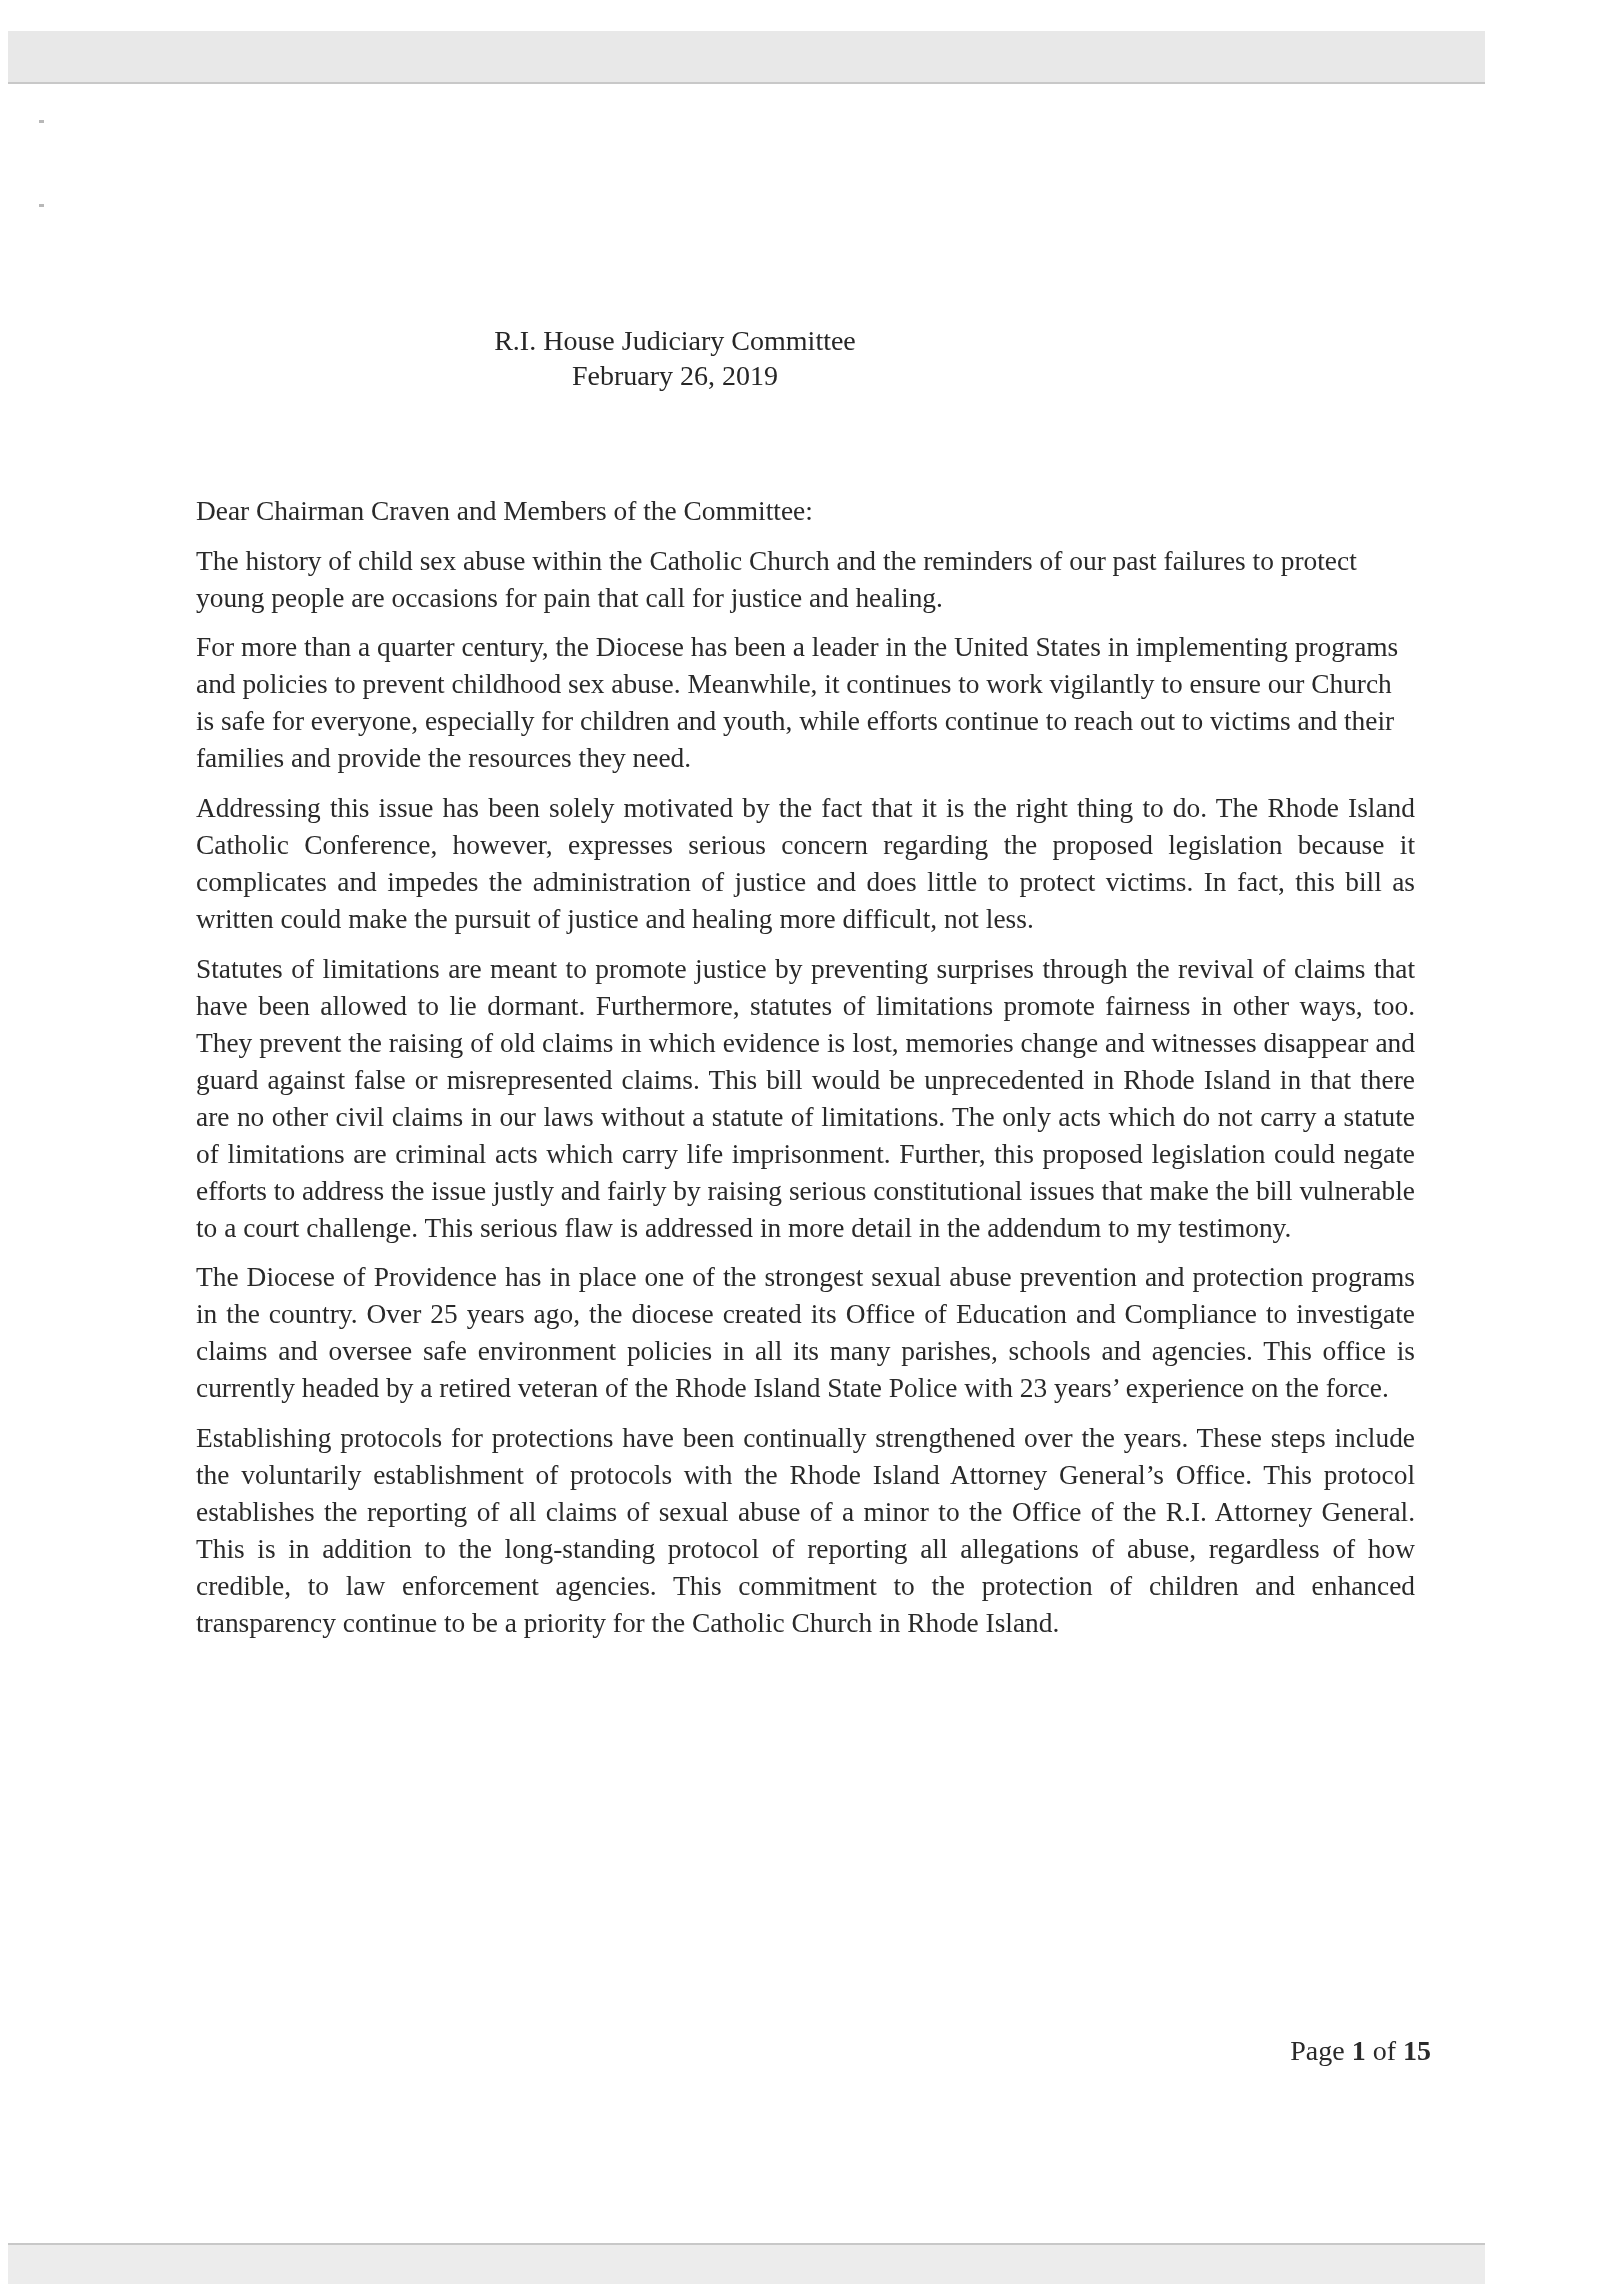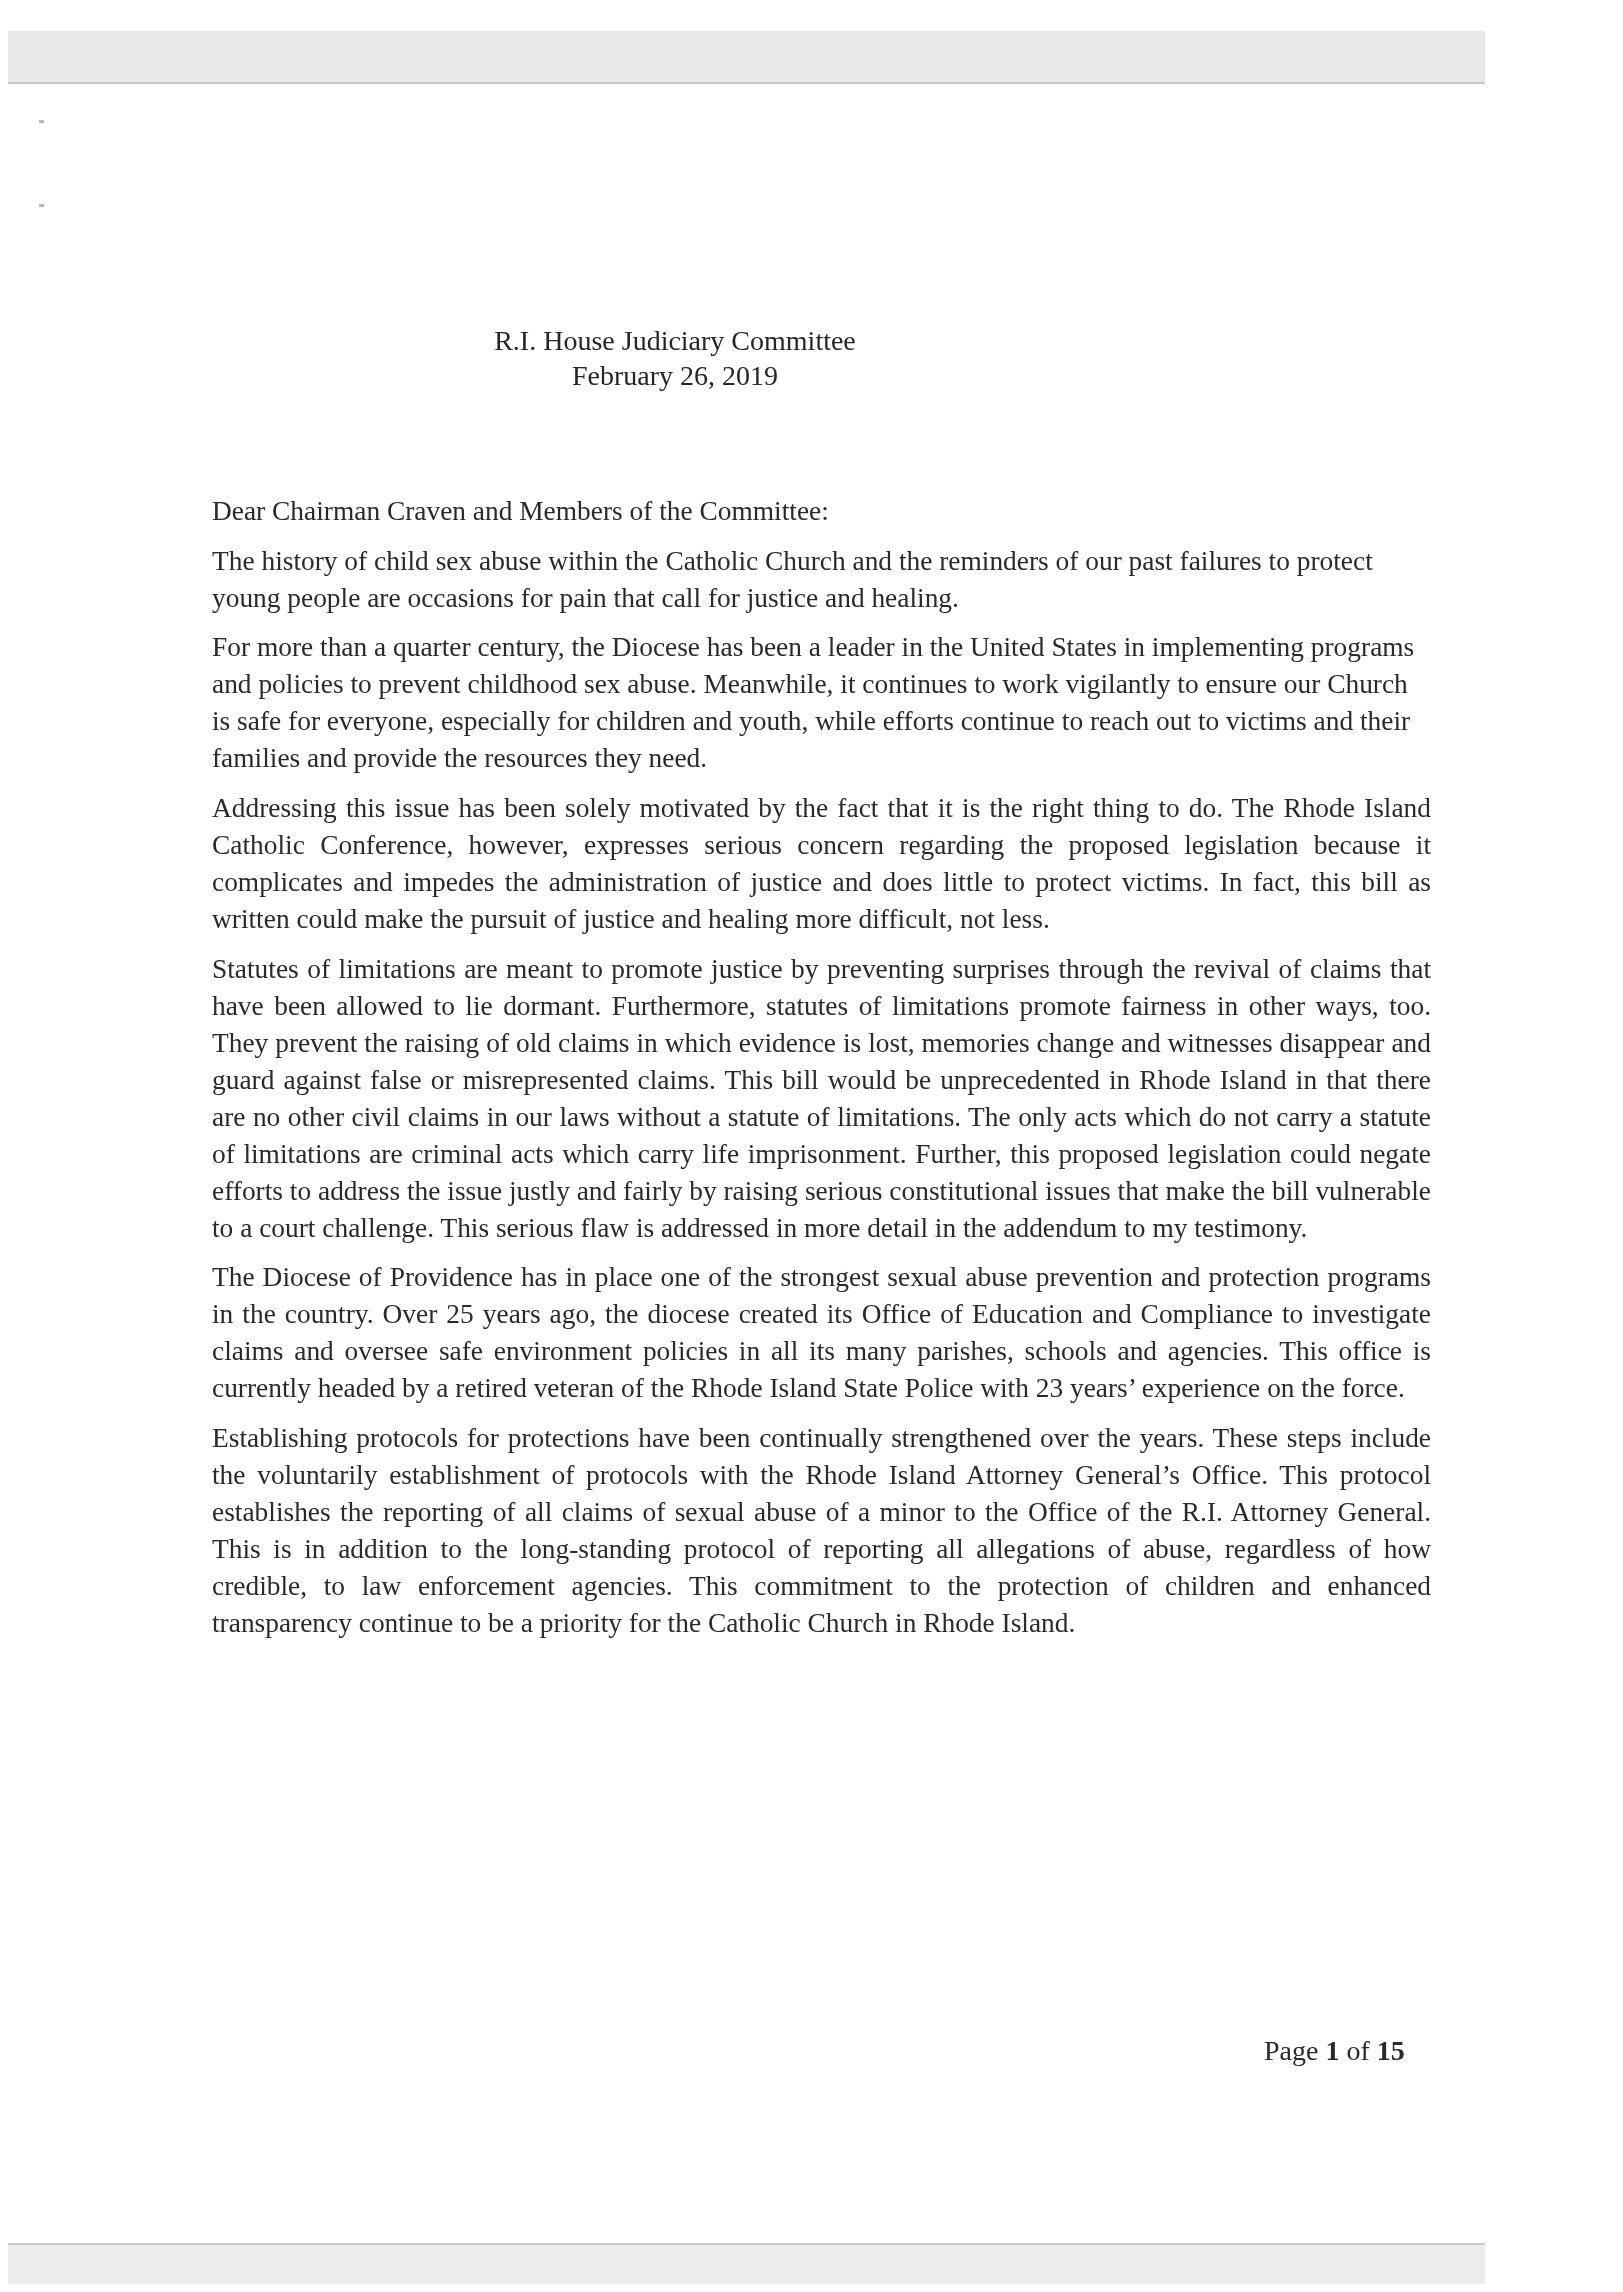--- a/index.html
+++ b/index.html
@@ -45,41 +45,41 @@
       left: 0;
       width: 1350px;
       text-align: center;
       font-size: 28px;
       line-height: 35px;
       color: #262626;
     }
     .content {
       position: absolute;
       top: 493px;
-      left: 212px;
+      left: 196px;
       width: 1219px;
       font-size: 27.4px;
       line-height: 37px;
       color: #2a2a2a;
     }
     .content p {
       margin: 0 0 12.7px 0;
     }
     .content p.justify {
       text-align: justify;
     }
     .salutation {
       margin-bottom: 12.7px !important;
     }
     .page-number {
       position: absolute;
       top: 2035px;
       left: 1264px;
       width: 167px;
-      text-align: left;
+      text-align: right;
       font-size: 28px;
       color: #2a2a2a;
     }
     .page-number b {
       font-weight: bold;
     }
   </style>
 </head>
 <body>
 

